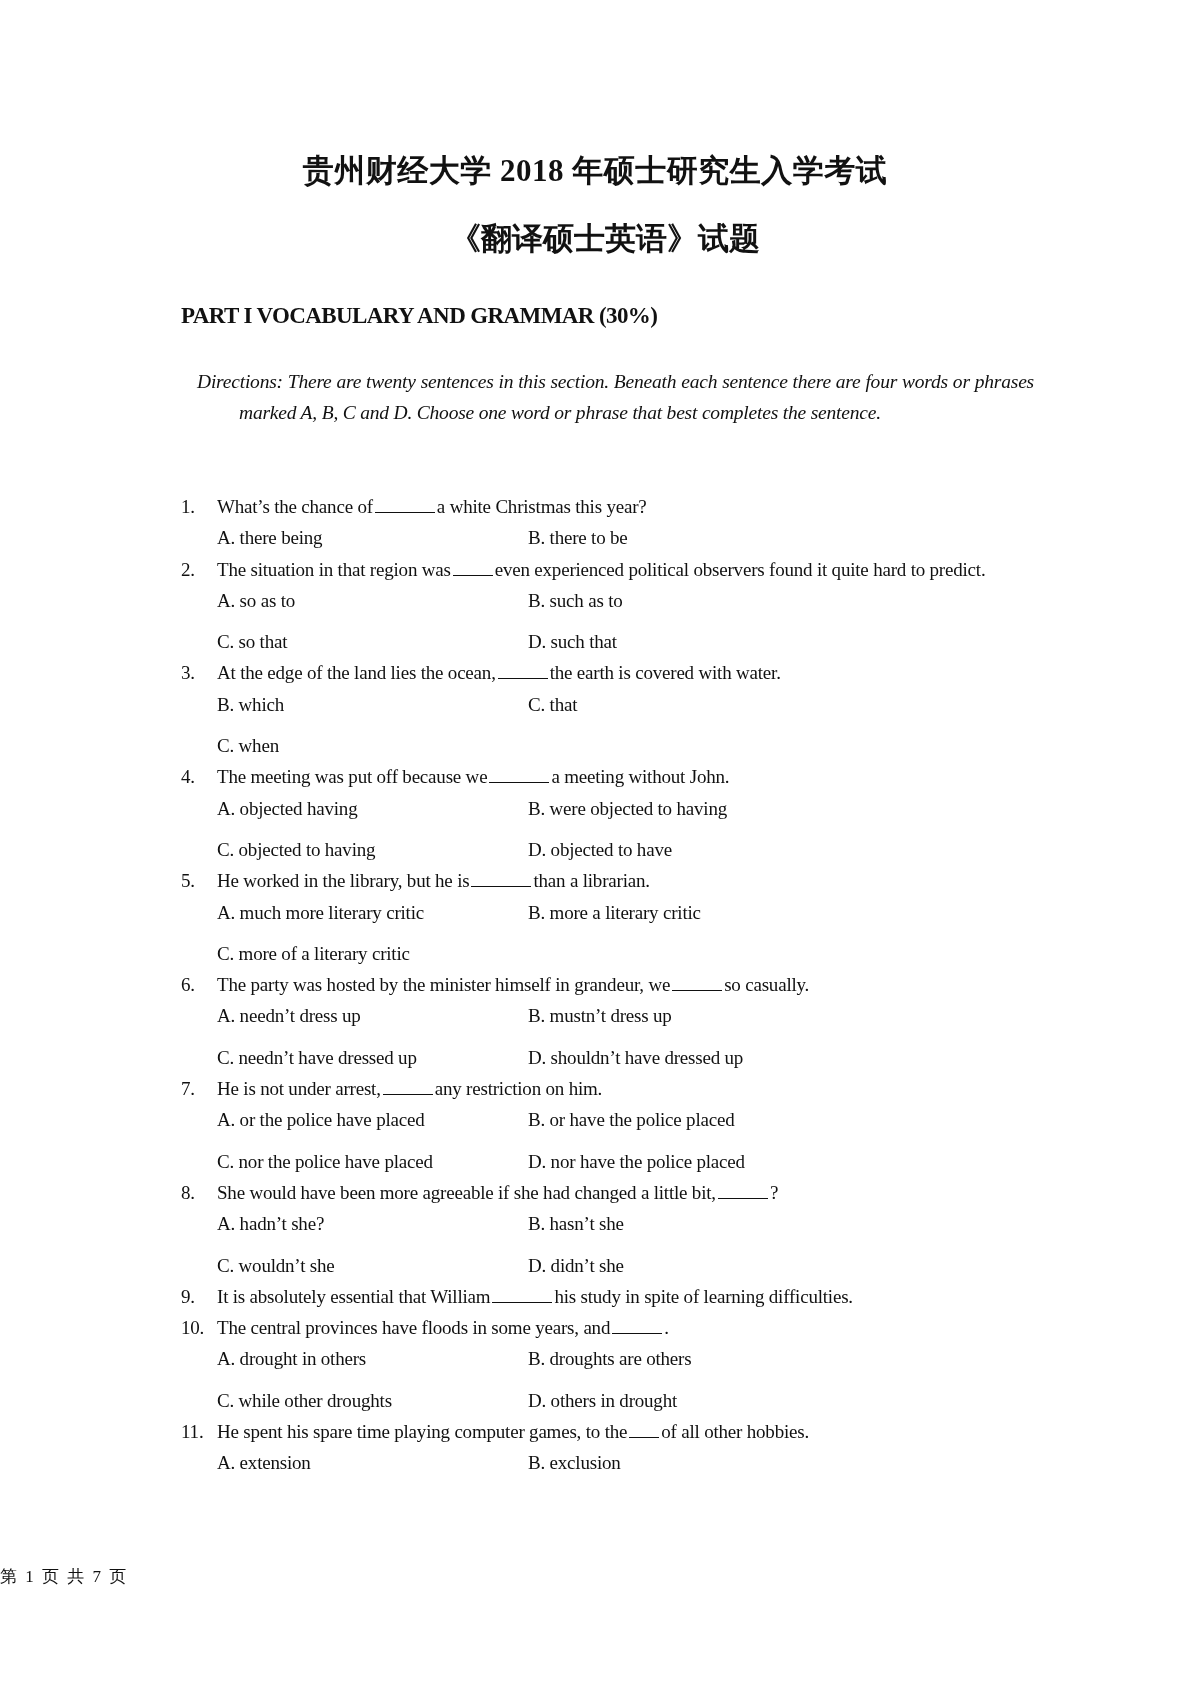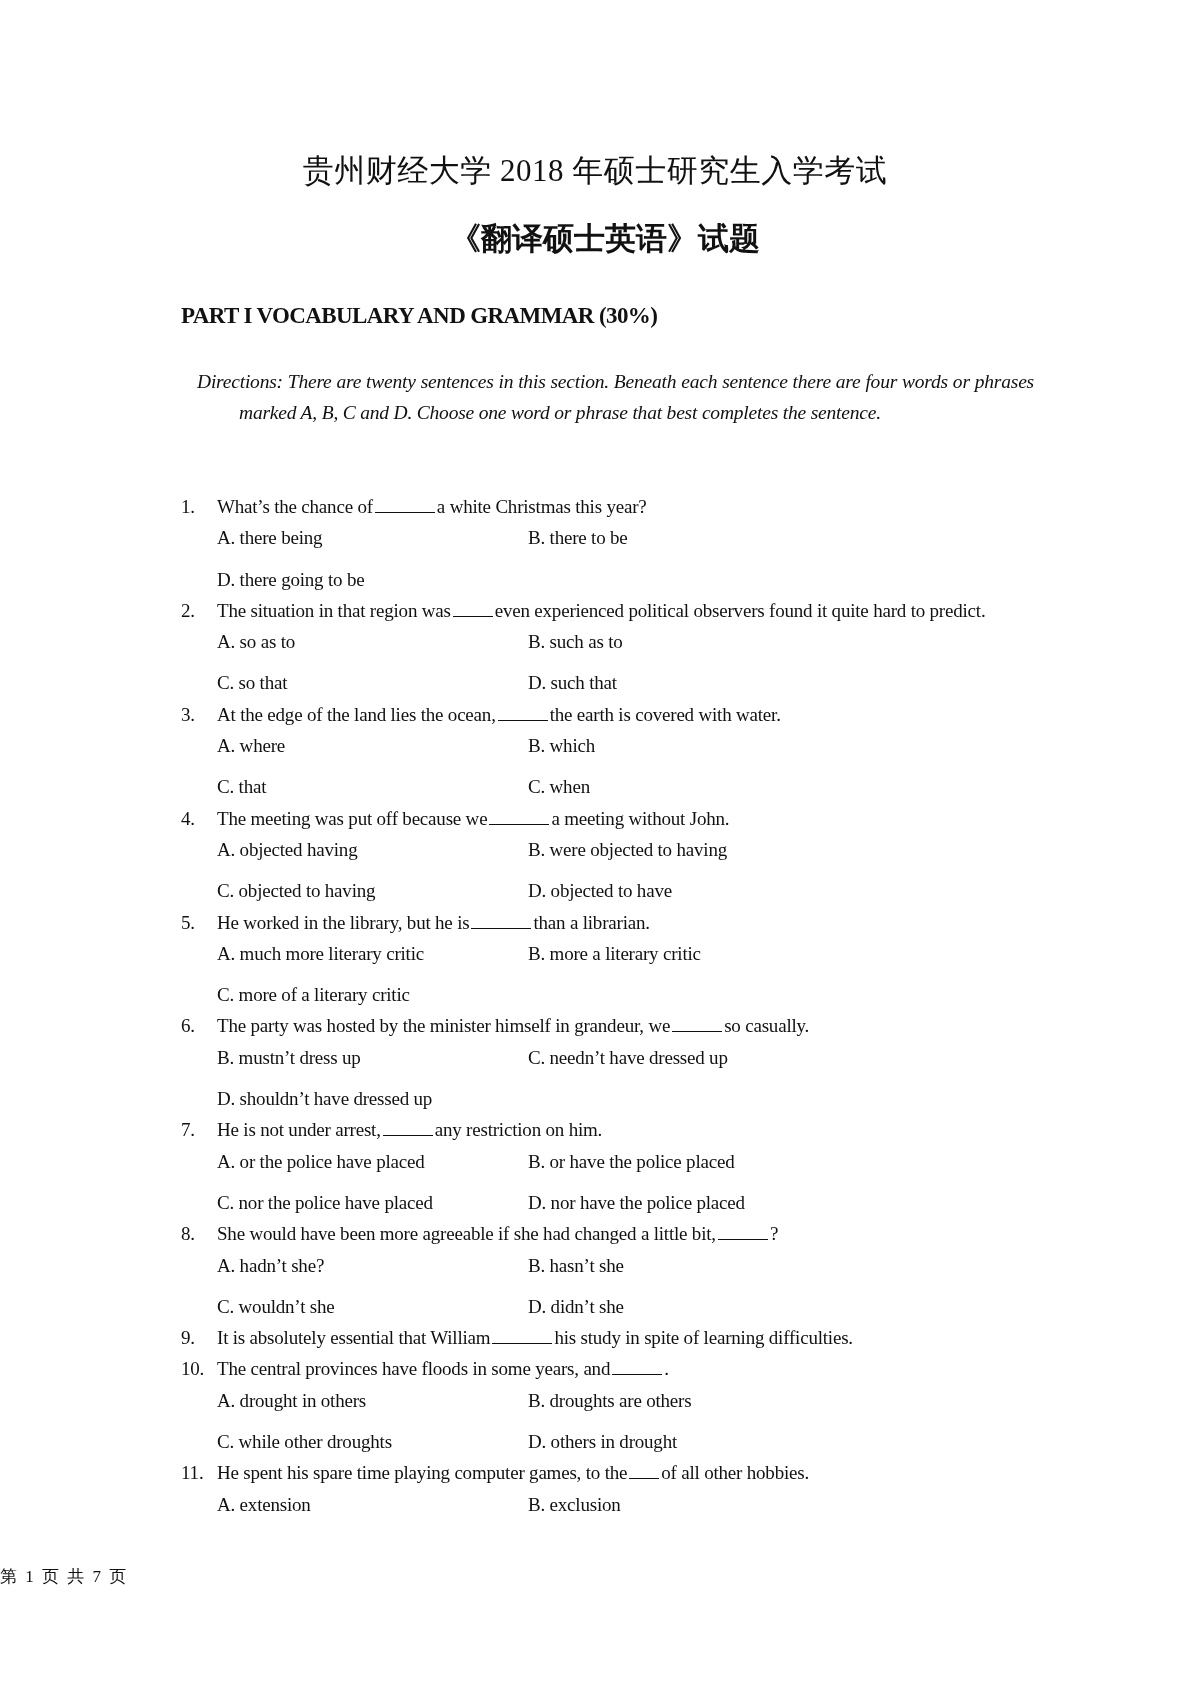--- a/index.html
+++ b/index.html
@@ -2,21 +2,21 @@
 <html><head>
 <meta charset="utf-8">
 <style>
   html, body { margin: 0; padding: 0; background: #ffffff; }
   body {
     width: 1190px; height: 1683px; position: relative; overflow: hidden;
     font-family: "Liberation Serif", "DejaVu Serif", serif; color: #111;
   }
   .title1 {
     position: absolute; top: 150px; left: 0; width: 1190px; text-align: center;
-    font-size: 31px; font-weight: normal; letter-spacing: 0.5px;
+    font-size: 31px; font-weight: bold; letter-spacing: 0.5px;
   }
   .title2 {
     position: absolute; top: 218px; left: 0; width: 1210px; text-align: center;
     font-size: 31px; font-weight: bold;
   }
   .part-heading {
     position: absolute; top: 303px; left: 181px;
     font-size: 23px; font-weight: bold; letter-spacing: -0.6px;
   }
   .directions {
@@ -47,36 +47,34 @@
 
 <div class="part-heading">PART I VOCABULARY AND GRAMMAR (30%)</div>
 <div class="directions">Directions: There are twenty sentences in this section. Beneath each sentence there are four words or phrases marked A, B, C and D. Choose one word or phrase that best completes the sentence.</div>
 
 <div class="questions" id="question-list">
     <div class="q">
       <div class="q-stem"><span class="q-num">1.</span><span>What’s the chance of</span><span class="blank" style="width: 60px;"></span><span>a white Christmas this year?</span></div>
       <div class="opts">
         <div class="opt">A. there being</div>
         <div class="opt">B. there to be</div>
-        <div class="opt">D. there going to be</div>
       </div>
     </div>
     <div class="q">
       <div class="q-stem"><span class="q-num">2.</span><span>The situation in that region was</span><span class="blank" style="width: 40px;"></span><span>even experienced political observers found it quite hard to predict.</span></div>
       <div class="opts">
         <div class="opt">A. so as to</div>
         <div class="opt">B. such as to</div>
         <div class="opt">C. so that</div>
         <div class="opt">D. such that</div>
       </div>
     </div>
     <div class="q">
       <div class="q-stem"><span class="q-num">3.</span><span>At the edge of the land lies the ocean,</span><span class="blank" style="width: 50px;"></span><span>the earth is covered with water.</span></div>
       <div class="opts">
-        <div class="opt">A. where</div>
         <div class="opt">B. which</div>
         <div class="opt">C. that</div>
         <div class="opt">C. when</div>
       </div>
     </div>
     <div class="q">
       <div class="q-stem"><span class="q-num">4.</span><span>The meeting was put off because we</span><span class="blank" style="width: 60px;"></span><span>a meeting without John.</span></div>
       <div class="opts">
         <div class="opt">A. objected having</div>
         <div class="opt">B. were objected to having</div>
@@ -88,20 +86,21 @@
       <div class="q-stem"><span class="q-num">5.</span><span>He worked in the library, but he is</span><span class="blank" style="width: 60px;"></span><span>than a librarian.</span></div>
       <div class="opts">
         <div class="opt">A. much more literary critic</div>
         <div class="opt">B. more a literary critic</div>
         <div class="opt">C. more of a literary critic</div>
       </div>
     </div>
     <div class="q">
       <div class="q-stem"><span class="q-num">6.</span><span>The party was hosted by the minister himself in grandeur, we</span><span class="blank" style="width: 50px;"></span><span>so casually.</span></div>
       <div class="opts">
+        <div class="opt">A. needn’t dress up</div>
         <div class="opt">B. mustn’t dress up</div>
         <div class="opt">C. needn’t have dressed up</div>
         <div class="opt">D. shouldn’t have dressed up</div>
       </div>
     </div>
     <div class="q">
       <div class="q-stem"><span class="q-num">7.</span><span>He is not under arrest,</span><span class="blank" style="width: 50px;"></span><span>any restriction on him.</span></div>
       <div class="opts">
         <div class="opt">A. or the police have placed</div>
         <div class="opt">B. or have the police placed</div>

